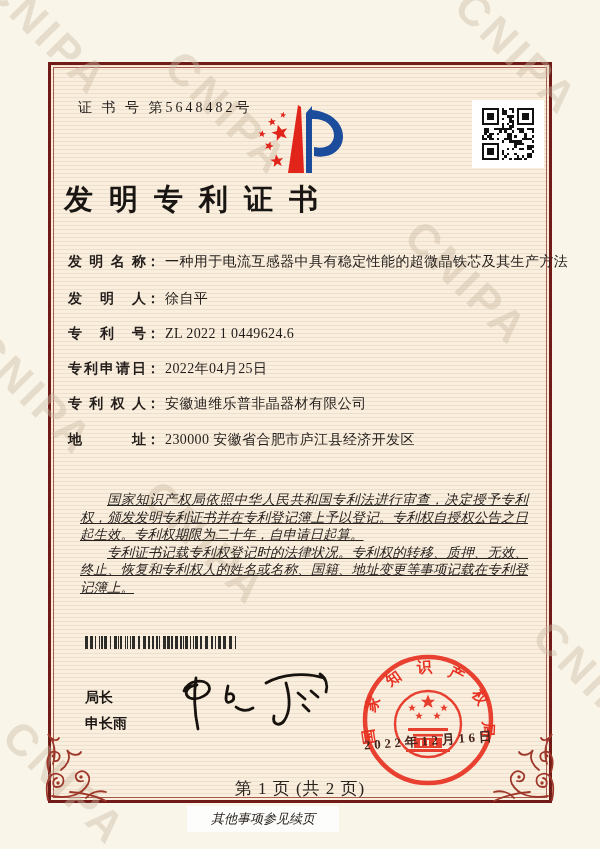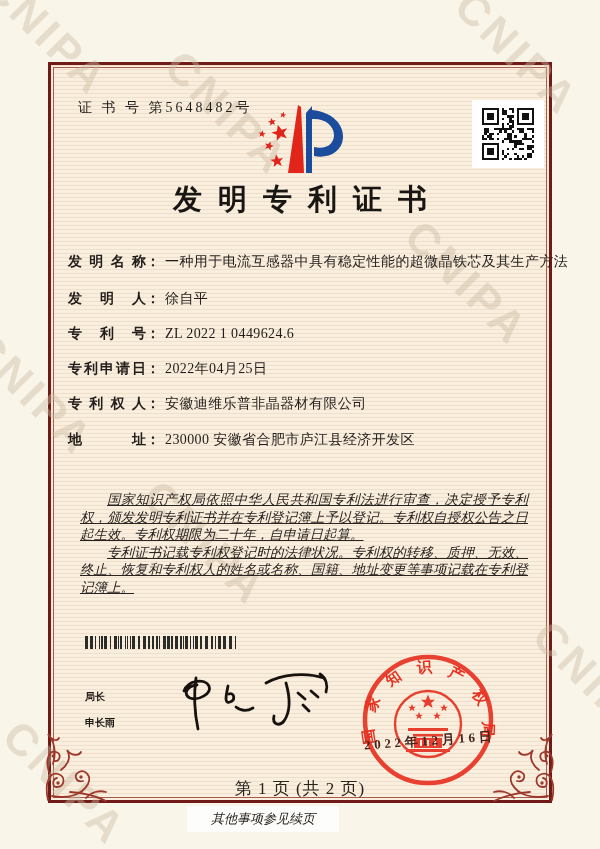--- a/index.html
+++ b/index.html
@@ -31,21 +31,21 @@
     border:1px solid rgba(156,66,54,0.85);
   }
   .content{position:absolute;z-index:3;left:0;top:0;width:600px;height:598px;}
   .cert-no{position:absolute;left:78px;top:99px;font-size:14px;letter-spacing:3px;}
   .logo{position:absolute;left:243px;top:100px;}
   .qr-box{
     position:absolute;left:472px;top:100px;width:72px;height:68px;background:#ffffff;
     display:flex;align-items:center;justify-content:center;
   }
   .title{
-    position:absolute;left:48px;top:180px;width:504px;text-align:center;
+    position:absolute;left:48px;top:180px;width:504px;
     font-size:29px;font-weight:bold;letter-spacing:16px;padding-left:16px;
     box-sizing:border-box;color:#181512;
   }
   .f-row{position:absolute;left:68px;font-size:14px;white-space:nowrap;}
   .f-label{
     display:inline-block;width:78px;font-weight:bold;
     text-align:justify;text-align-last:justify;vertical-align:bottom;
   }
   .f-colon{font-weight:bold;}
   .f-value{margin-left:5px;letter-spacing:0.4px;}
@@ -54,21 +54,21 @@
   .paras{
     position:absolute;left:80px;top:491px;width:448px;
     font-size:13.5px;line-height:17.6px;font-style:italic;color:#292320;
     text-align:justify;
   }
   .paras p{margin:0;text-indent:2em;text-decoration:underline;}
   .barcode{position:absolute;left:85px;top:636px;}
   .director{
     position:absolute;left:85px;top:684px;
     font-family:"Liberation Sans","DejaVu Sans",sans-serif;
-    font-weight:bold;font-size:10px;line-height:26px;color:#1c1713;
+    font-weight:bold;font-size:14px;line-height:26px;color:#1c1713;
   }
   .sig{position:absolute;left:168px;top:666px;}
   .seal{position:absolute;left:356px;top:646px;}
   .ornament{position:absolute;z-index:3;}
   .orn-left{left:40px;top:710px;}
   .orn-right{left:465px;top:710px;transform:scaleX(-1);}
   .page-num{
     position:absolute;left:48px;top:777px;width:504px;text-align:center;
     font-size:17px;letter-spacing:1px;color:#2a241f;
   }

